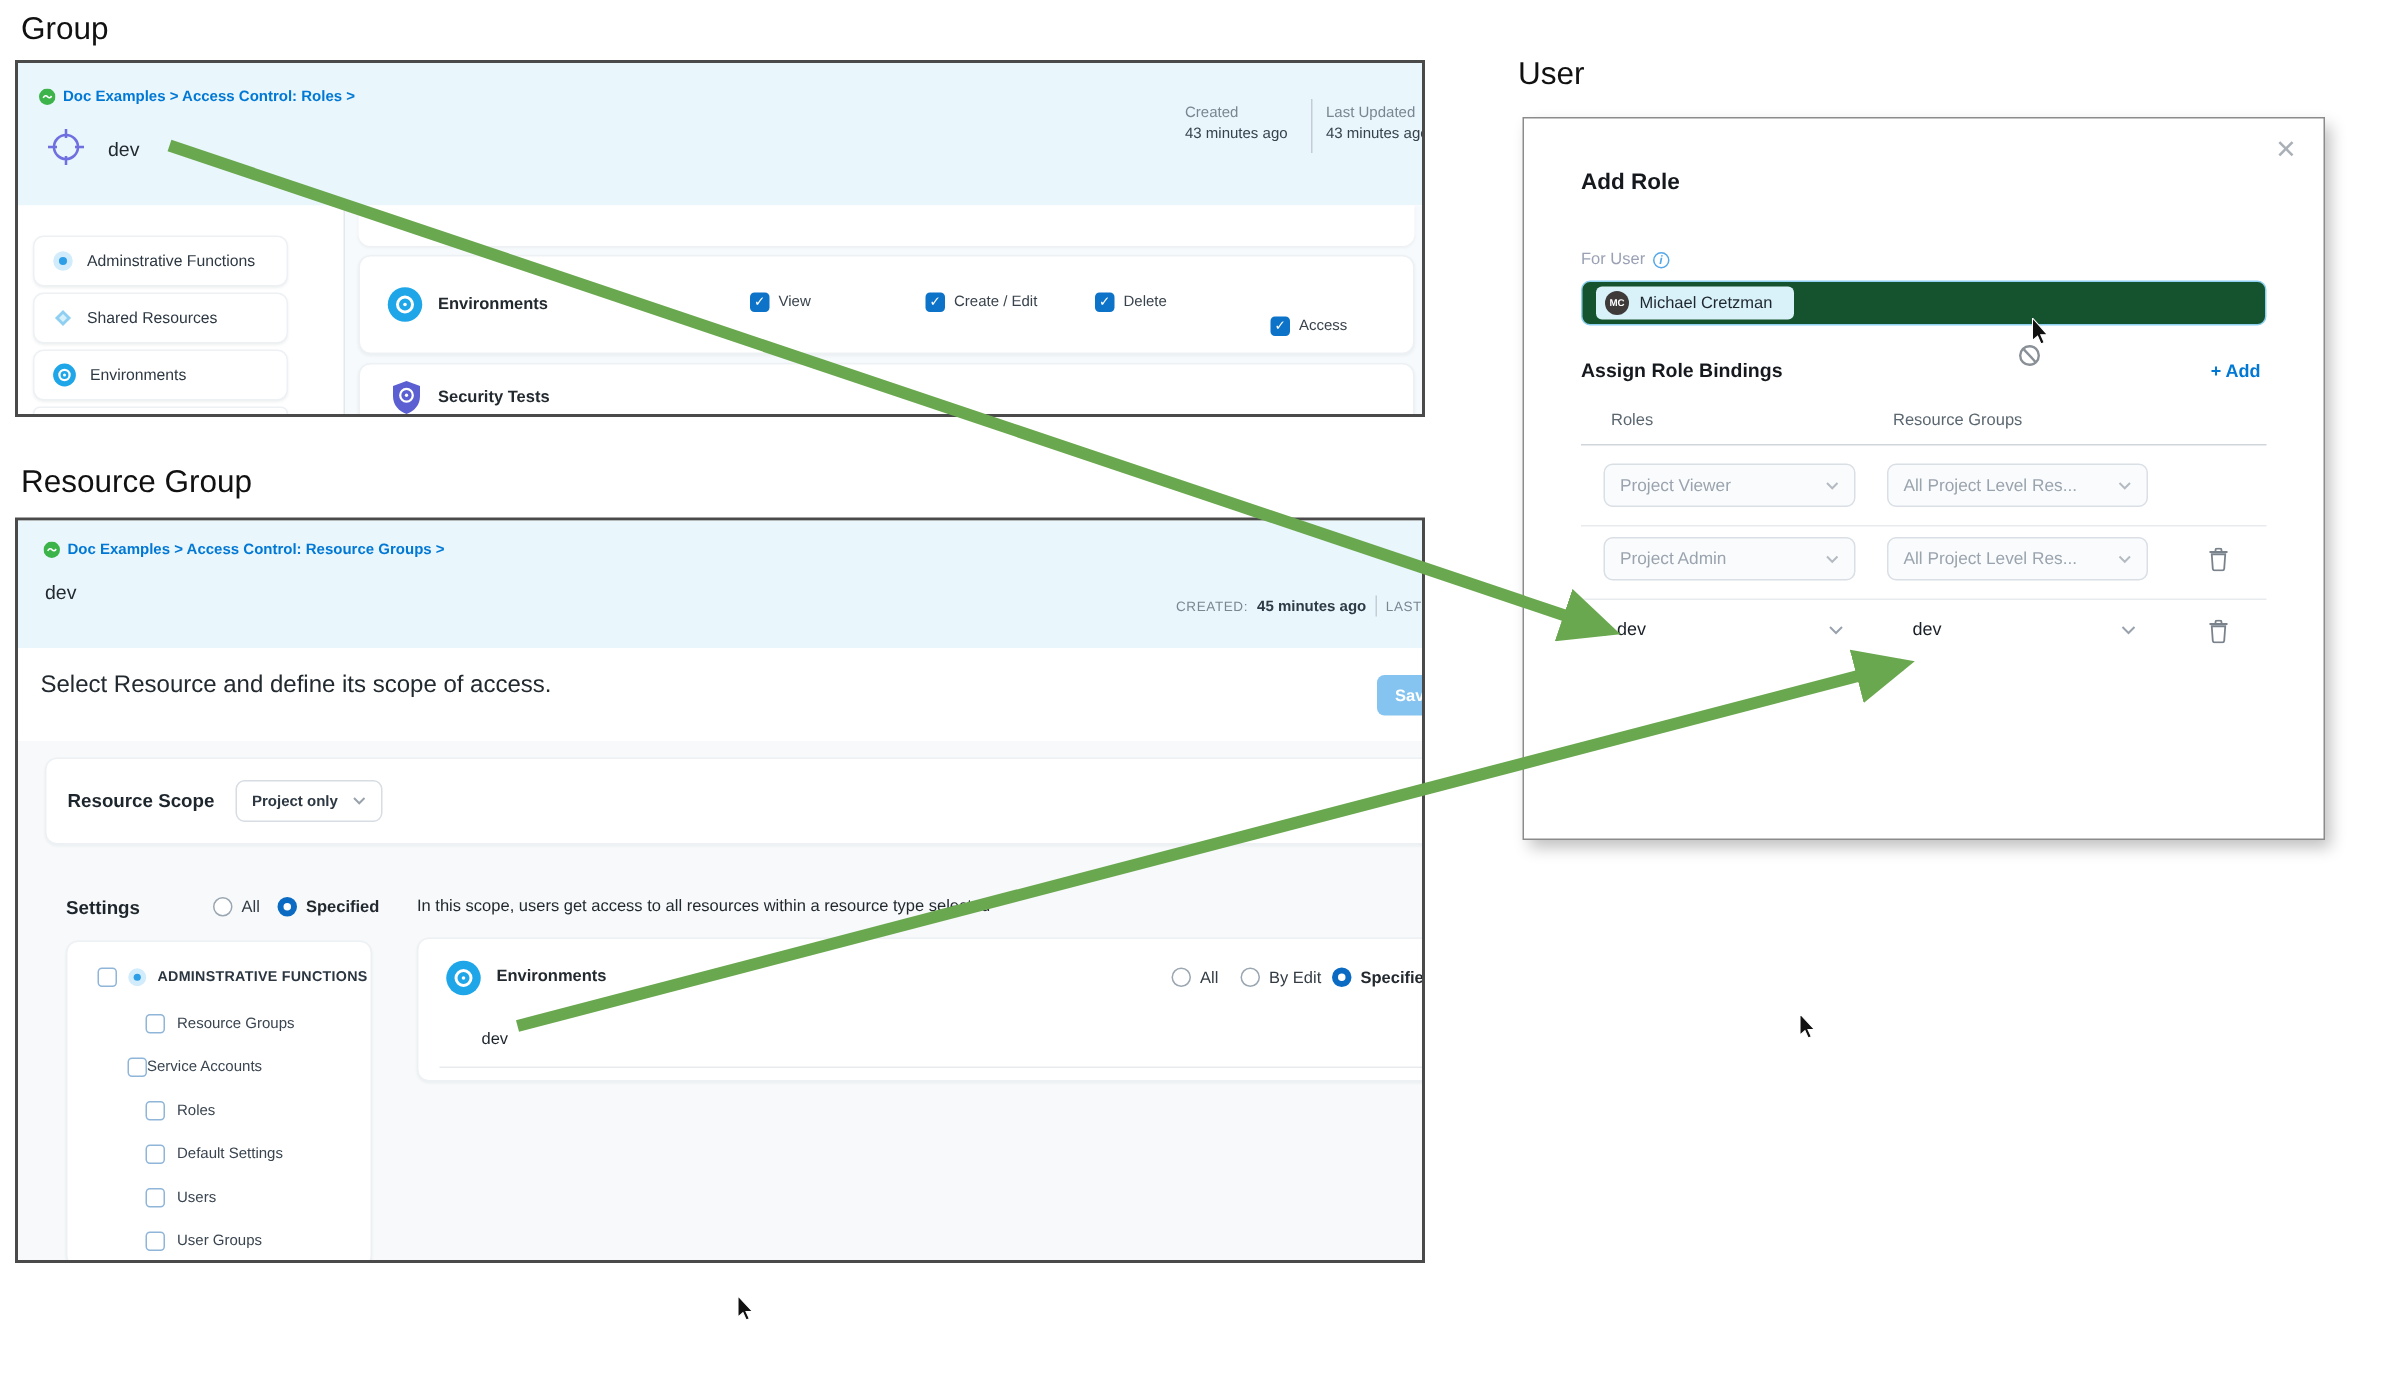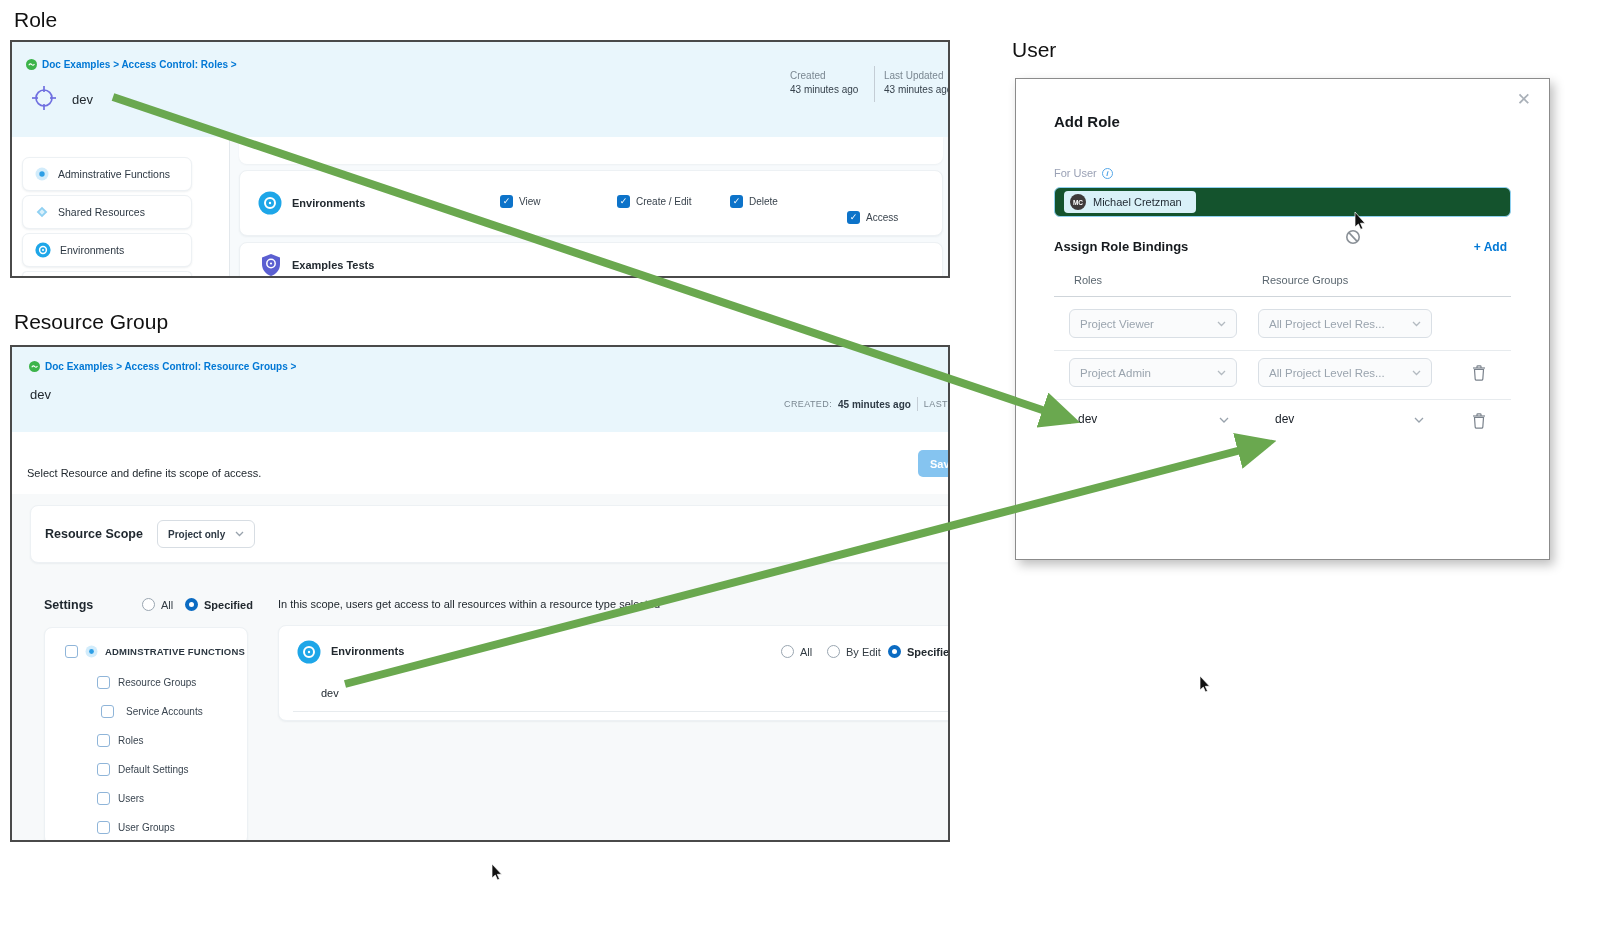--- a/index.html
+++ b/index.html
@@ -35,21 +35,21 @@
   .plain-dev{font-size:12px;color:#1a2028;font-weight:500;}
   .divline{position:absolute;height:1px;background:#e7ebee;}
   .cursor{position:absolute;z-index:60;pointer-events:none;}
   svg{display:block;}
 </style>
 </head>
 <body>
 
 <div class="canvas">
 
-  <div class="section-title abs" style="left:14px;top:8px;">Role</div>
+  <div class="section-title abs" style="left:14px;top:8px;">Group</div>
   <div class="section-title abs" style="left:14px;top:310px;">Resource Group</div>
   <div class="section-title abs" style="left:1012px;top:38px;">User</div>
 
   <div class="panel" style="left:10px;top:40px;width:940px;height:238px;">
     <div class="panel-header" style="height:95px;">
       <div class="crumb abs" style="left:14px;top:17px;">
         <span>
           <svg width="11" height="11">
               <circle cx="5.5" cy="5.5" r="5.5" fill="#3cb44a"></circle>
               <path d="M2.8 6.2 q1.4 -2.4 3 -0.6 q1.4 1.4 2.6 -0.6" stroke="#fff" stroke-width="1.1" fill="none"></path>
@@ -143,21 +143,21 @@
         </div>
 
         <div class="row-card" style="left:9px;top:105px;right:5px;height:50px;">
           <span class="abs" style="left:20px;top:10px;">
             <svg width="22" height="24" viewBox="0 0 22 24">
                 <path d="M11 1 L20 4.4 V11 C20 17 16.2 21.2 11 23 C5.8 21.2 2 17 2 11 V4.4 Z" fill="#5b5fd1"></path>
                 <circle cx="11" cy="10.5" r="4.2" fill="none" stroke="#fff" stroke-width="1.5"></circle>
                 <circle cx="11" cy="10.5" r="1.1" fill="#fff"></circle>
               </svg>
           </span>
-          <span class="abs" style="left:52px;top:16px;font-size:11px;font-weight:bold;color:#22292f;">Examples Tests</span>
+          <span class="abs" style="left:52px;top:16px;font-size:11px;font-weight:bold;color:#22292f;">Security Tests</span>
         </div>
       </div>
     </div>
   </div>
 
   <div class="panel" style="left:10px;top:345px;width:940px;height:497px;">
     <div class="panel-header" style="height:85px;">
       <div class="crumb abs" style="left:17px;top:14px;">
         <span>
           <svg width="11" height="11">
@@ -170,21 +170,21 @@
       <span class="name-txt abs" style="left:18px;top:40px;">dev</span>
       <div class="abs" style="left:772px;top:50px;white-space:nowrap;display:flex;align-items:center;gap:6px;">
         <span style="font-size:9px;color:#7a8791;letter-spacing:.4px;">CREATED:</span>
         <span style="font-size:10px;color:#2e3a45;font-weight:bold;">45 minutes ago</span>
         <span style="display:inline-block;width:1px;height:14px;background:#c4cdd5;"></span>
         <span style="font-size:9px;color:#7a8791;letter-spacing:.4px;">LAST UPDATED:</span>
       </div>
     </div>
 
     <div class="abs" style="left:0;top:85px;right:0;height:62px;background:#fff;border-bottom:1px solid #e8ebee;">
-      <span class="abs" style="left:15px;top:35px;font-size:11px;color:#22292f;">Select Resource and define its scope of access.</span>
+      <span class="abs" style="left:15px;top:16px;font-size:16px;color:#22292f;">Select Resource and define its scope of access.</span>
       <button class="abs" style="left:906px;top:18px;width:62px;height:27px;background:#85c4f0;color:#fff;border:none;border-radius:5px;font-size:11px;font-weight:bold;text-align:left;padding-left:12px;">Save</button>
     </div>
 
     <div class="abs" style="left:0;top:147px;right:0;bottom:0;background:#f7f9fa;">
 
       <div class="row-card" style="left:18px;top:11px;width:940px;height:56px;display:flex;align-items:center;gap:14px;padding-left:14px;">
         <span style="font-size:12.5px;font-weight:bold;color:#1e262d;">Resource Scope</span>
         <div class="pill">
           <span>Project only</span>
           <span>
@@ -213,21 +213,21 @@
                 <circle cx="6.5" cy="6.5" r="6" fill="#d2ecfb"></circle>
                 <circle cx="6.5" cy="6.5" r="2.4" fill="#2e9fe6"></circle>
               </svg>
             </span>
           <span style="font-size:9.5px;font-weight:bold;color:#2b3640;letter-spacing:.2px;">ADMINSTRATIVE FUNCTIONS</span>
         </div>
         <div class="abs" style="left:52px;top:48px;display:flex;align-items:center;gap:8px;">
           <span class="cb off"></span>
           <span class="treelabel">Resource Groups</span>
         </div>
-        <div class="abs" style="left:56px;top:77px;display:flex;align-items:center;gap:12px;">
+        <div class="abs" style="left:40px;top:77px;display:flex;align-items:center;gap:0;">
           <span class="cb off"></span>
           <span class="treelabel">Service Accounts</span>
         </div>
         <div class="abs" style="left:52px;top:106px;display:flex;align-items:center;gap:8px;">
           <span class="cb off"></span>
           <span class="treelabel">Roles</span>
         </div>
         <div class="abs" style="left:52px;top:135px;display:flex;align-items:center;gap:8px;">
           <span class="cb off"></span>
           <span class="treelabel">Default Settings</span>

